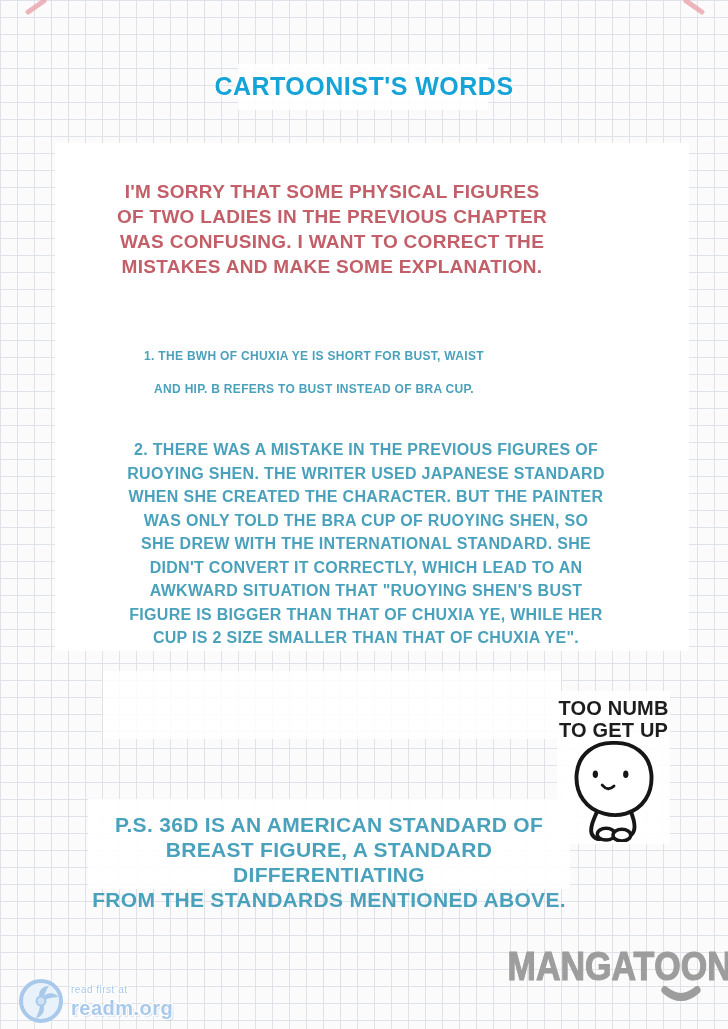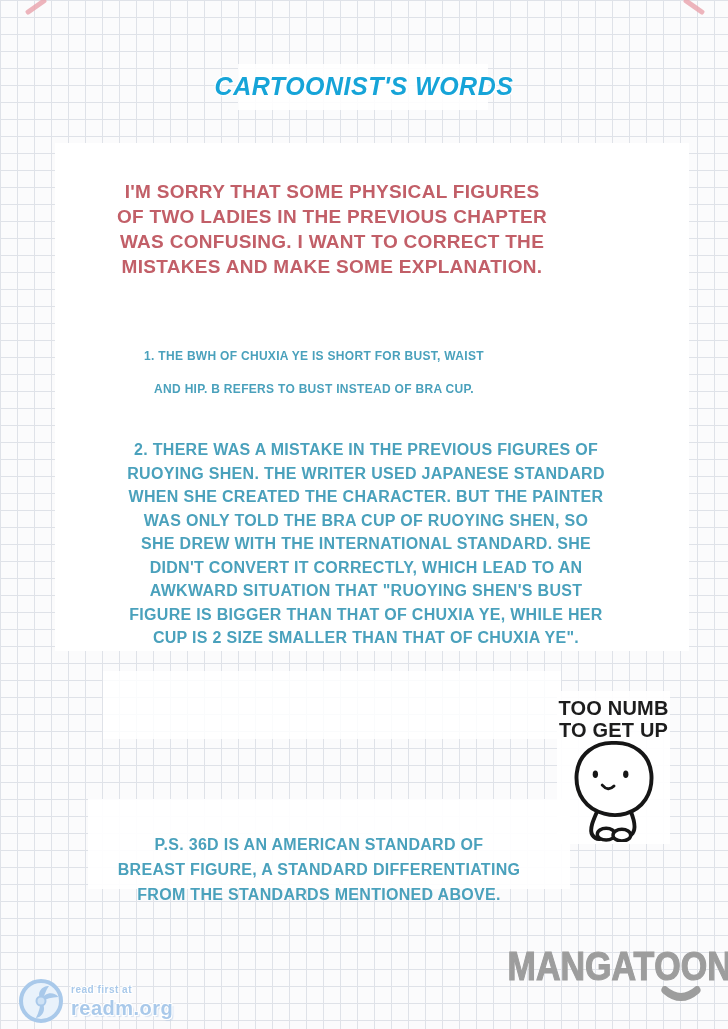--- a/index.html
+++ b/index.html
@@ -17,51 +17,51 @@
   .white-block{position:absolute;background:#ffffff;}
   .block-main{left:55px;top:143px;width:634px;height:508px;}
   .block-sorry{left:103px;top:671px;width:458px;height:68px;background:rgba(255,255,255,0.85);}
   .block-sticker{left:557px;top:691px;width:113px;height:153px;background:rgba(255,255,255,0.92);}
   .block-ps{left:88px;top:799px;width:482px;height:90px;background:rgba(255,255,255,0.93);}
   .block-title{left:238px;top:64px;width:250px;height:46px;background:rgba(255,255,255,0.9);}
 
   .txt{position:absolute;white-space:pre-line;text-align:center;font-weight:700;}
   .page-title{
     left:0;top:72px;width:728px;
-    font-size:25px;font-weight:800;font-style:italic;
+    font-size:25px;font-weight:800;
     letter-spacing:0.5px;
     color:var(--title-blue,#16a4d8);
     text-shadow:1px 1px 0 #fff,-1px -1px 0 #fff,0 0 5px #fff;
   }
   .apology{left:62px;top:179px;width:540px;font-size:19px;line-height:25px;color:var(--text-red,#c25f68);letter-spacing:0.3px;}
   .note1{left:44px;top:340px;width:540px;font-size:12px;line-height:33px;color:var(--text-teal,#4aa1bc);letter-spacing:0.3px;}
   .note2{left:52px;top:438px;width:628px;font-size:16px;line-height:23.5px;color:var(--text-teal,#4aa1bc);letter-spacing:0.3px;}
   .closing{left:103px;top:685px;width:458px;font-size:16.5px;line-height:24px;color:var(--text-teal,#4aa1bc);letter-spacing:0.3px;}
-  .ps-note{left:78px;top:812px;width:482px;font-size:16px;line-height:25px;color:var(--text-teal,#4aa1bc);letter-spacing:0.3px;margin-top:20px;}
+  .ps-note{left:88px;top:812px;width:482px;font-size:21px;line-height:25px;color:var(--text-teal,#4aa1bc);letter-spacing:0.3px;}
   .sticker-caption{left:557px;top:697px;width:113px;font-size:20px;line-height:22px;color:#1d1d1d;font-weight:700;letter-spacing:0.2px;}
   .character{position:absolute;left:561px;top:738px;width:106px;height:104px;}
 
   .corner-mark{position:absolute;width:24px;height:5px;background:#eaa3ab;opacity:0.8;border-radius:2px;}
   .corner-left{left:24px;top:4px;transform:rotate(-35deg);}
   .corner-right{left:682px;top:4px;transform:rotate(35deg);}
 
   .brand-logo{
     position:absolute;right:-4px;top:944px;
     font-size:40px;font-weight:800;color:var(--logo-gray,#9d9d9d);
     letter-spacing:0px;white-space:nowrap;
     transform:scaleX(0.85);transform-origin:100% 50%;
     -webkit-text-stroke:1.2px var(--logo-gray,#9d9d9d);
   }
   .logo-oo{position:relative;display:inline-block;}
   .logo-smile{position:absolute;left:50%;bottom:-15px;transform:translateX(-50%);}
 
   .watermark{position:absolute;left:18px;top:978px;display:flex;align-items:center;gap:7px;}
   .wm-text{display:flex;flex-direction:column;line-height:1;}
   .wm-tagline{
-    font-size:10px;font-weight:700;color:var(--wm-blue,#a9c9ea);
+    font-size:10px;font-weight:400;color:var(--wm-blue,#a9c9ea);
     text-shadow:1px 1px 0 #fff,-1px -1px 0 #fff,1px -1px 0 #fff,-1px 1px 0 #fff;
     margin-bottom:3px;letter-spacing:0.5px;
   }
   .wm-site{
     font-size:20px;font-weight:800;color:var(--wm-blue,#a9c9ea);
     text-shadow:1px 1px 0 #fff,-1px -1px 0 #fff,1px -1px 0 #fff,-1px 1px 0 #fff,2px 2px 1px rgba(160,190,225,0.4);
     letter-spacing:0.5px;
   }
 </style>
 </head>

